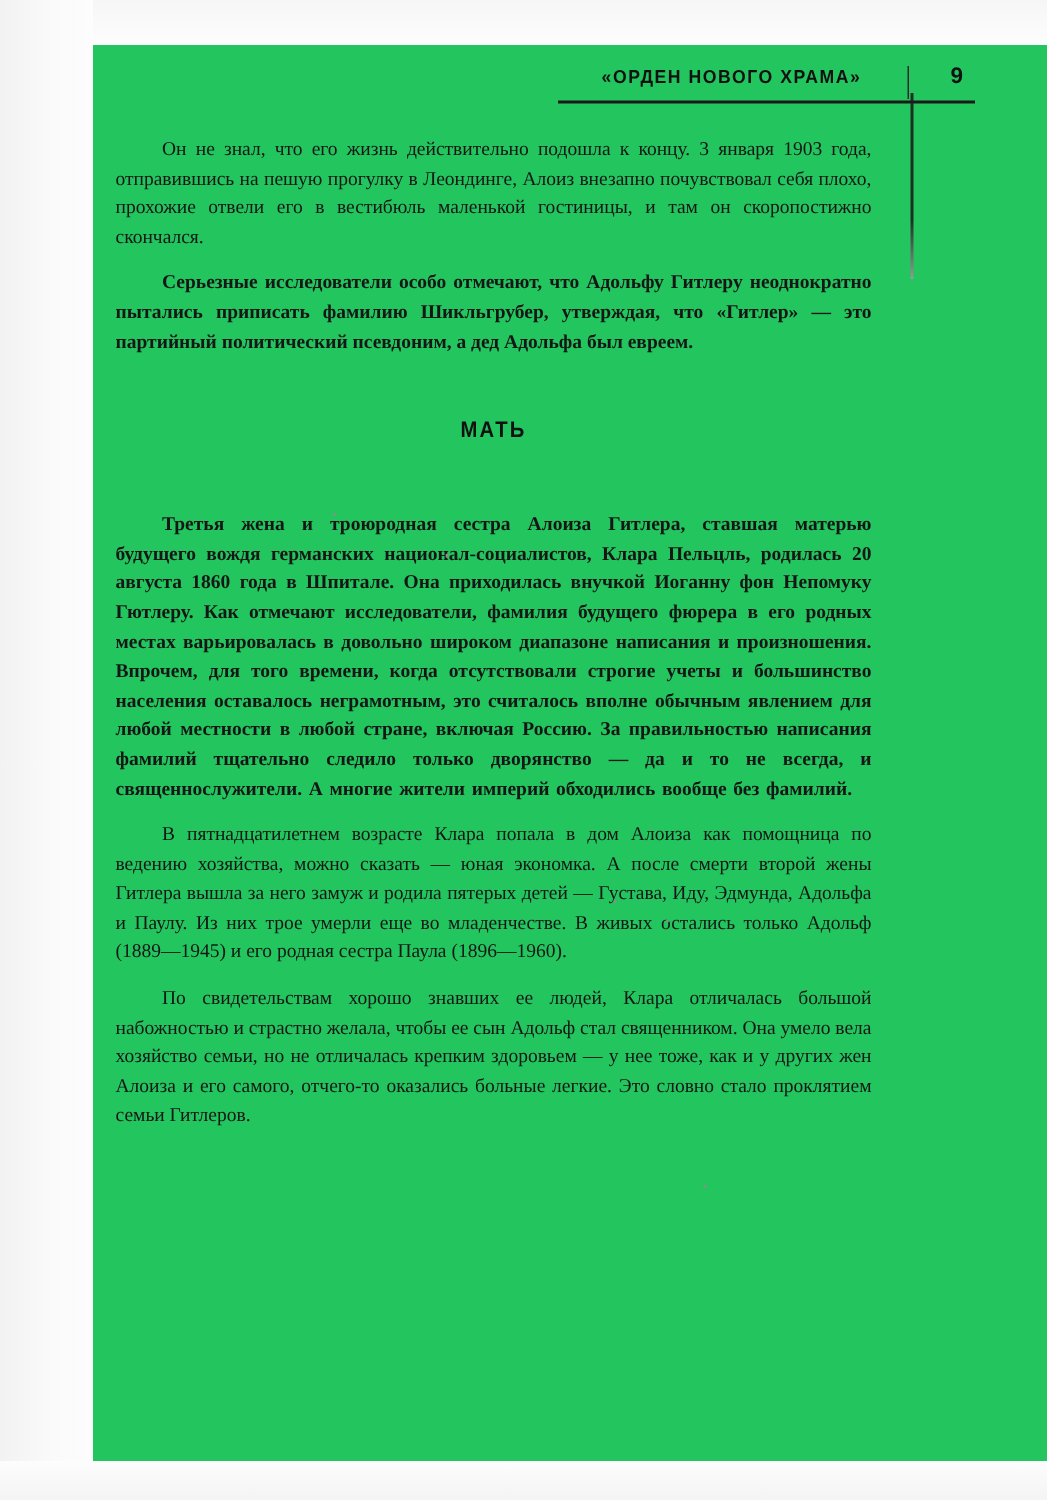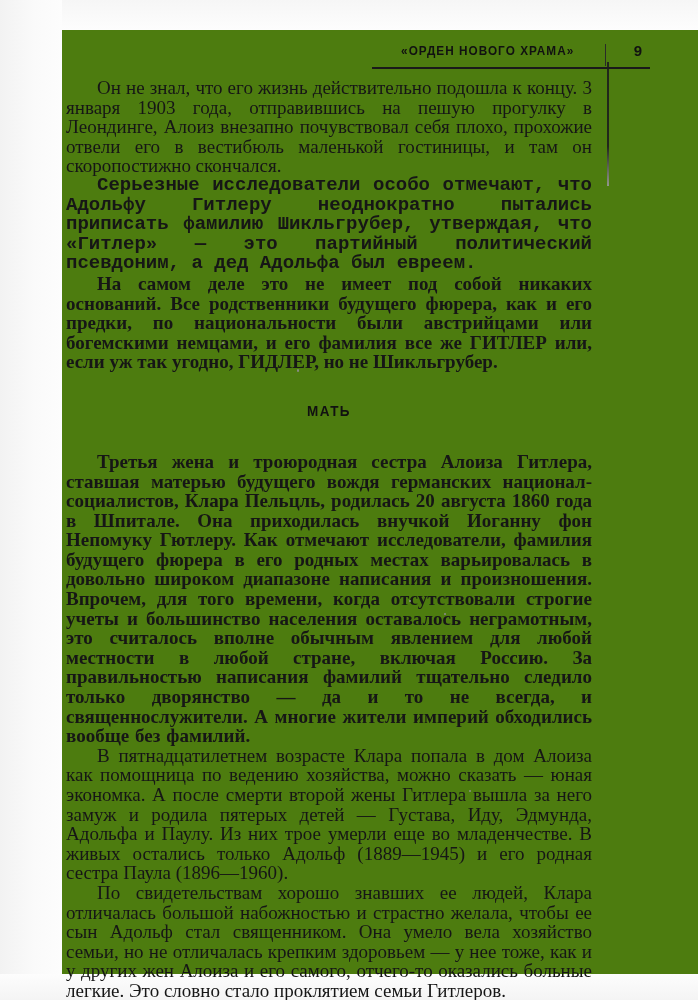--- a/index.html
+++ b/index.html
@@ -8,21 +8,21 @@
     padding: 0;
     background: #ffffff;
   }
   body {
     font-family: "Liberation Serif", "DejaVu Serif", serif;
   }
   .page {
     position: relative;
     width: 698px;
     height: 1000px;
-    background: #4d7c0f;
+    background: #22c55e;
     overflow: hidden;
     box-sizing: border-box;
   }
   
   .scan-tint-left {
     position: absolute;
     left: 0; top: 0;
     width: 62px; height: 1000px;
     background: linear-gradient(to right, #f2f2f2 0%, #fafafa 55%, #fdfdfd 100%);
     pointer-events: none;
@@ -100,39 +100,38 @@
   }
 
   
   .content {
     position: absolute;
     left: 66px;
     top: 78px;
     width: 526px;
   }
   p.para {
-    margin: 0;
+    margin: 11px;
     text-align: justify;
     text-indent: 31px;
-    font-size: 19px;
+    font-size: 13px;
     line-height: 19.6px;
     color: #161616;
     hyphens: manual;
     -webkit-hyphens: manual;
   }
   p.para.tight {
     word-spacing: -0.2px;
   }
   
   p.para.bold {
     font-weight: bold;
   }
   p.para.semi {
     font-weight: bold;
-    font-family: Liberation Mono, monospace;
   }
   
   p.para.loose {
     word-spacing: 1.2px;
     font-weight: bold;
   }
 
   .section-heading {
     margin: 0;
     text-align: center;
@@ -170,21 +169,20 @@
   </div>
 
   <div class="scan-streak"></div>
 
   <div class="content">
 
     <p class="para tight">Он не знал, что его жизнь действительно подошла к концу. 3 января 1903 года, отправившись на пешую прогулку в Леондинге, Алоиз внезапно почувствовал себя плохо, прохожие отвели его в вестибюль маленькой гостиницы, и там он скоропостижно скончался.</p>
 
     <p class="para semi">Серьезные исследователи особо отмечают, что Адольфу Гитлеру неоднократно пытались приписать фамилию Шикльгрубер, утверждая, что «Гитлер» — это партийный политический псевдоним, а дед Адольфа был евреем.</p>
 
-    <p class="para bold">На самом деле это не имеет под собой никаких оснований. Все родственники будущего фюрера, как и его предки, по национальности были австрийцами или богемскими немцами, и его фамилия все же ГИТЛЕР или, если уж так угодно, ГИДЛЕР, но не Шикльгрубер.</p>
 
     <div class="gap-before-heading"></div>
     <p class="section-heading">МАТЬ</p>
     <div class="gap-after-heading"></div>
 
     <p class="para loose">Третья жена и троюродная сестра Алоиза Гитлера, ставшая матерью будущего вождя германских национал-социалистов, Клара Пельцль, родилась 20 августа 1860 года в Шпитале. Она приходилась внучкой Иоганну фон Непомуку Гютлеру. Как отмечают исследователи, фамилия будущего фюрера в его родных местах варьировалась в довольно широком диапазоне написания и произношения. Впрочем, для того времени, когда отсутствовали строгие учеты и большинство населения оставалось неграмотным, это считалось вполне обычным явлением для любой местности в любой стране, включая Россию. За правильностью написания фамилий тщательно следило только дворянство — да и то не всегда, и священнослужители. А многие жители империй обходились вообще без фамилий.</p>
 
     <p class="para">В пятнадцатилетнем возрасте Клара попала в дом Алоиза как помощница по ведению хозяйства, можно сказать — юная экономка. А после смерти второй жены Гитлера вышла за него замуж и родила пятерых детей — Густава, Иду, Эдмунда, Адольфа и Паулу. Из них трое умерли еще во младенчестве. В живых остались только Адольф (1889—1945) и его родная сестра Паула (1896—1960).</p>
 
 

